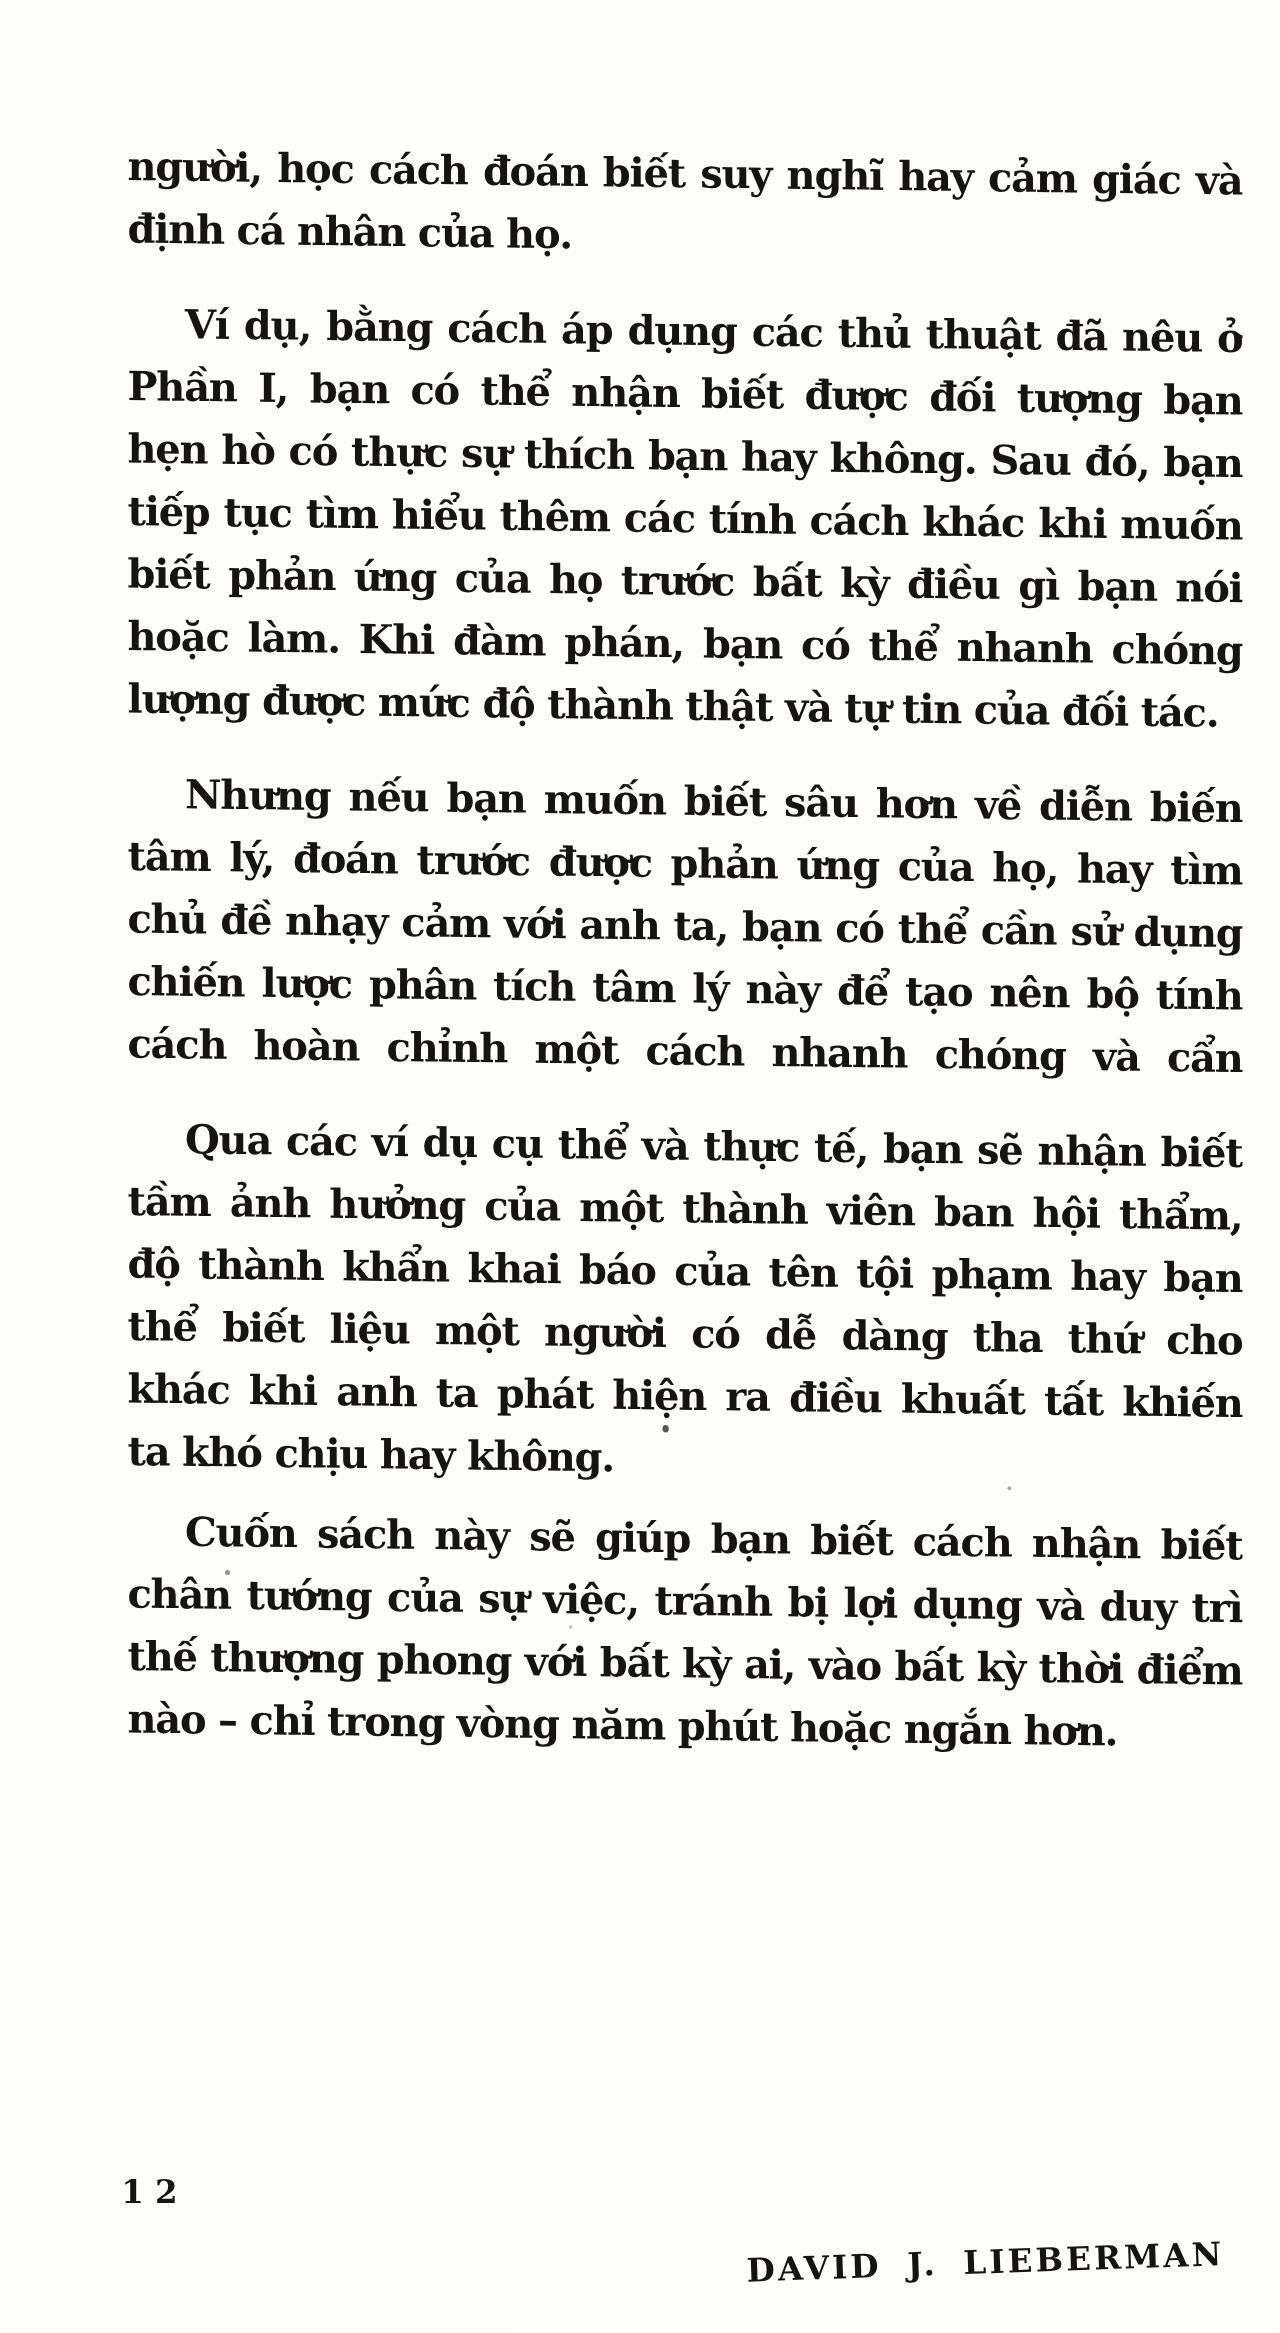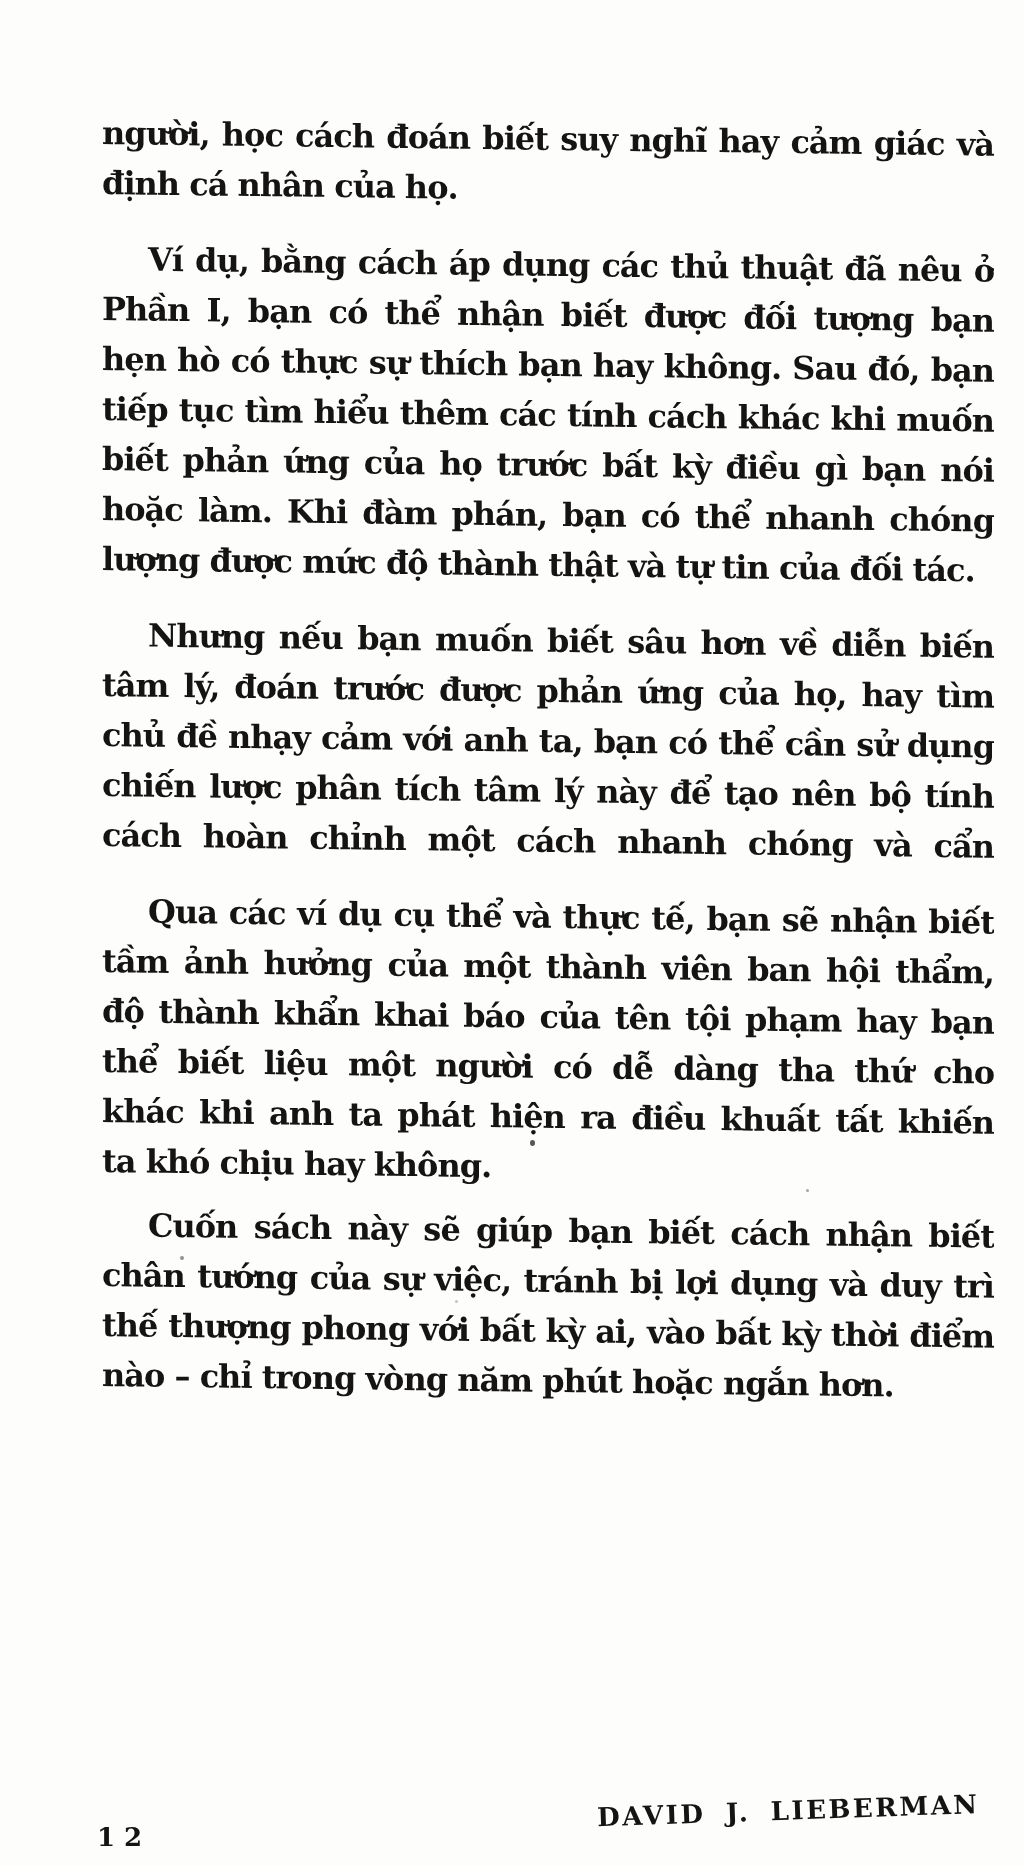--- a/index.html
+++ b/index.html
@@ -50,21 +50,21 @@
   .line.last {
     text-align-last: left;
   }
   .line.first {
     text-indent: 46px;
   }
   
   .footer-page-number {
     position: absolute;
     left: 97px;
-    top: 1822px;
+    top: 1739px;
     font-size: 26px;
     font-weight: 700;
     letter-spacing: 9px;
     line-height: 30px;
   }
   .footer-author {
     position: absolute;
     right: 44px;
     top: 1789px;
     font-size: 26px;

